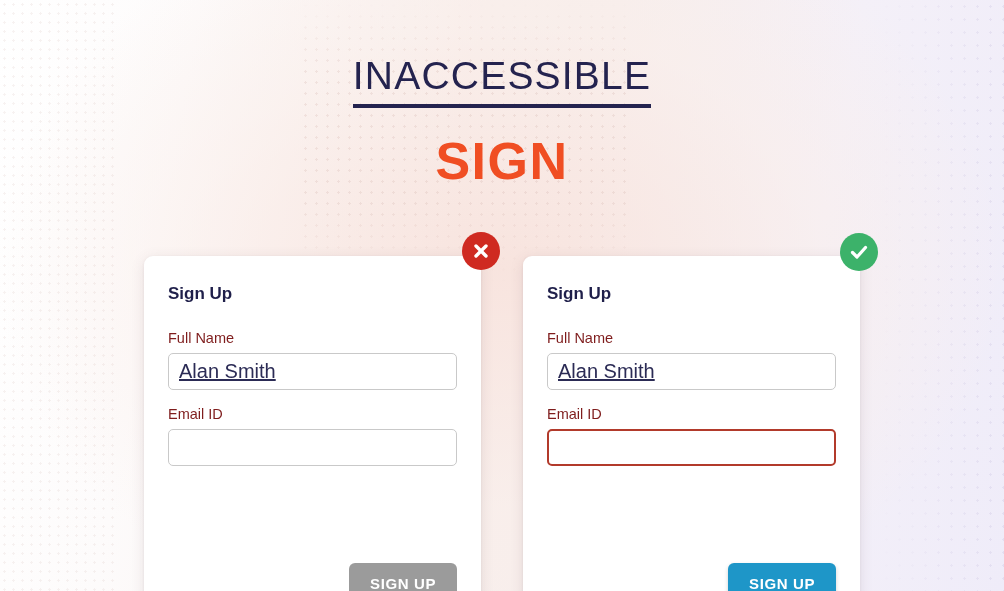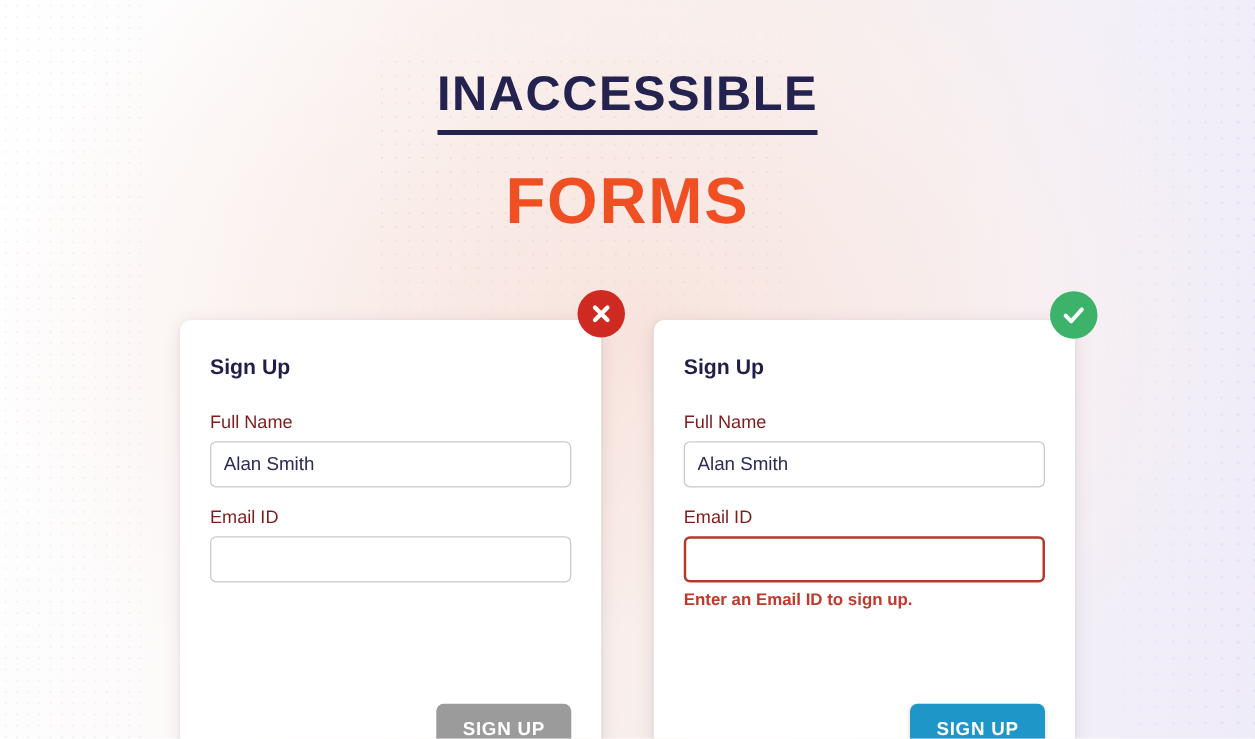--- a/index.html
+++ b/index.html
@@ -46,21 +46,21 @@
     -webkit-mask-image: linear-gradient(to left, #000 0%, transparent 90%);
     mask-image: linear-gradient(to left, #000 0%, transparent 90%);
   }
 
   
   #heading { position:absolute; top:56px; left:0; right:0; text-align:center; }
 
   #title-main {
     display:inline-block;
     font-size:39px;
-    font-weight:bold;
+    font-weight:normal;
     letter-spacing:1.2px;
     color:#24234f;
     line-height:1;
     padding-bottom:9px;
     border-bottom:4px solid #24234f;
     text-align:right;
   }
 
   #title-sub {
     display:block;
@@ -103,23 +103,24 @@
 
   .text-input {
     display:block;
     width:289px;
     height:37px;
     border:1px solid #c9c9c9;
     border-radius:5px;
     background:#ffffff;
     padding:12px 10px;
     font-family:"Liberation Sans", sans-serif;
-    font-size:15px;
+    font-size:20px;
     color:#2b2b55;
     outline:none;
+    text-decoration:underline;
   }
   .text-input.error { border:2px solid #b23a2b; }
 
   .error-msg {
     display:block;
     font-size:13.5px;
     font-weight:bold;
     color:#c0392b;
     margin-top:6px;
   }
@@ -156,21 +157,21 @@
 <body>
 
 <div id="stage">
 
   <div id="dots-left"></div>
   <div id="dots-center"></div>
   <div id="dots-right"></div>
 
   <div id="heading">
     <span id="title-main">INACCESSIBLE</span>
-    <span id="title-sub">FORMS</span>
+    <span id="title-sub">SIGN</span>
   </div>
 
   <div class="card" id="card-bad">
     <div class="card-title">Sign Up</div>
 
     <div class="field">
       <label class="field-label">Full Name</label>
       <input class="text-input" type="text" value="Alan Smith" style="">
     </div>
 
@@ -188,21 +189,20 @@
     <div class="card-title">Sign Up</div>
 
     <div class="field">
       <label class="field-label">Full Name</label>
       <input class="text-input" type="text" value="Alan Smith" style="">
     </div>
 
     <div class="field">
       <label class="field-label">Email ID</label>
       <input class="text-input error" type="text" value="" style="">
-      <span class="error-msg">Enter an Email ID to sign up.</span>
     </div>
 
     <div class="btn-row">
       <button class="signup-btn primary">SIGN UP</button>
     </div>
   </div>
 
   <div class="badge" id="badge-error">
     <svg width="20" height="20" viewBox="0 0 20 20" aria-hidden="true">
       <path d="M5 5 L15 15 M15 5 L5 15" stroke="#ffffff" stroke-width="3.4" stroke-linecap="round"></path>

